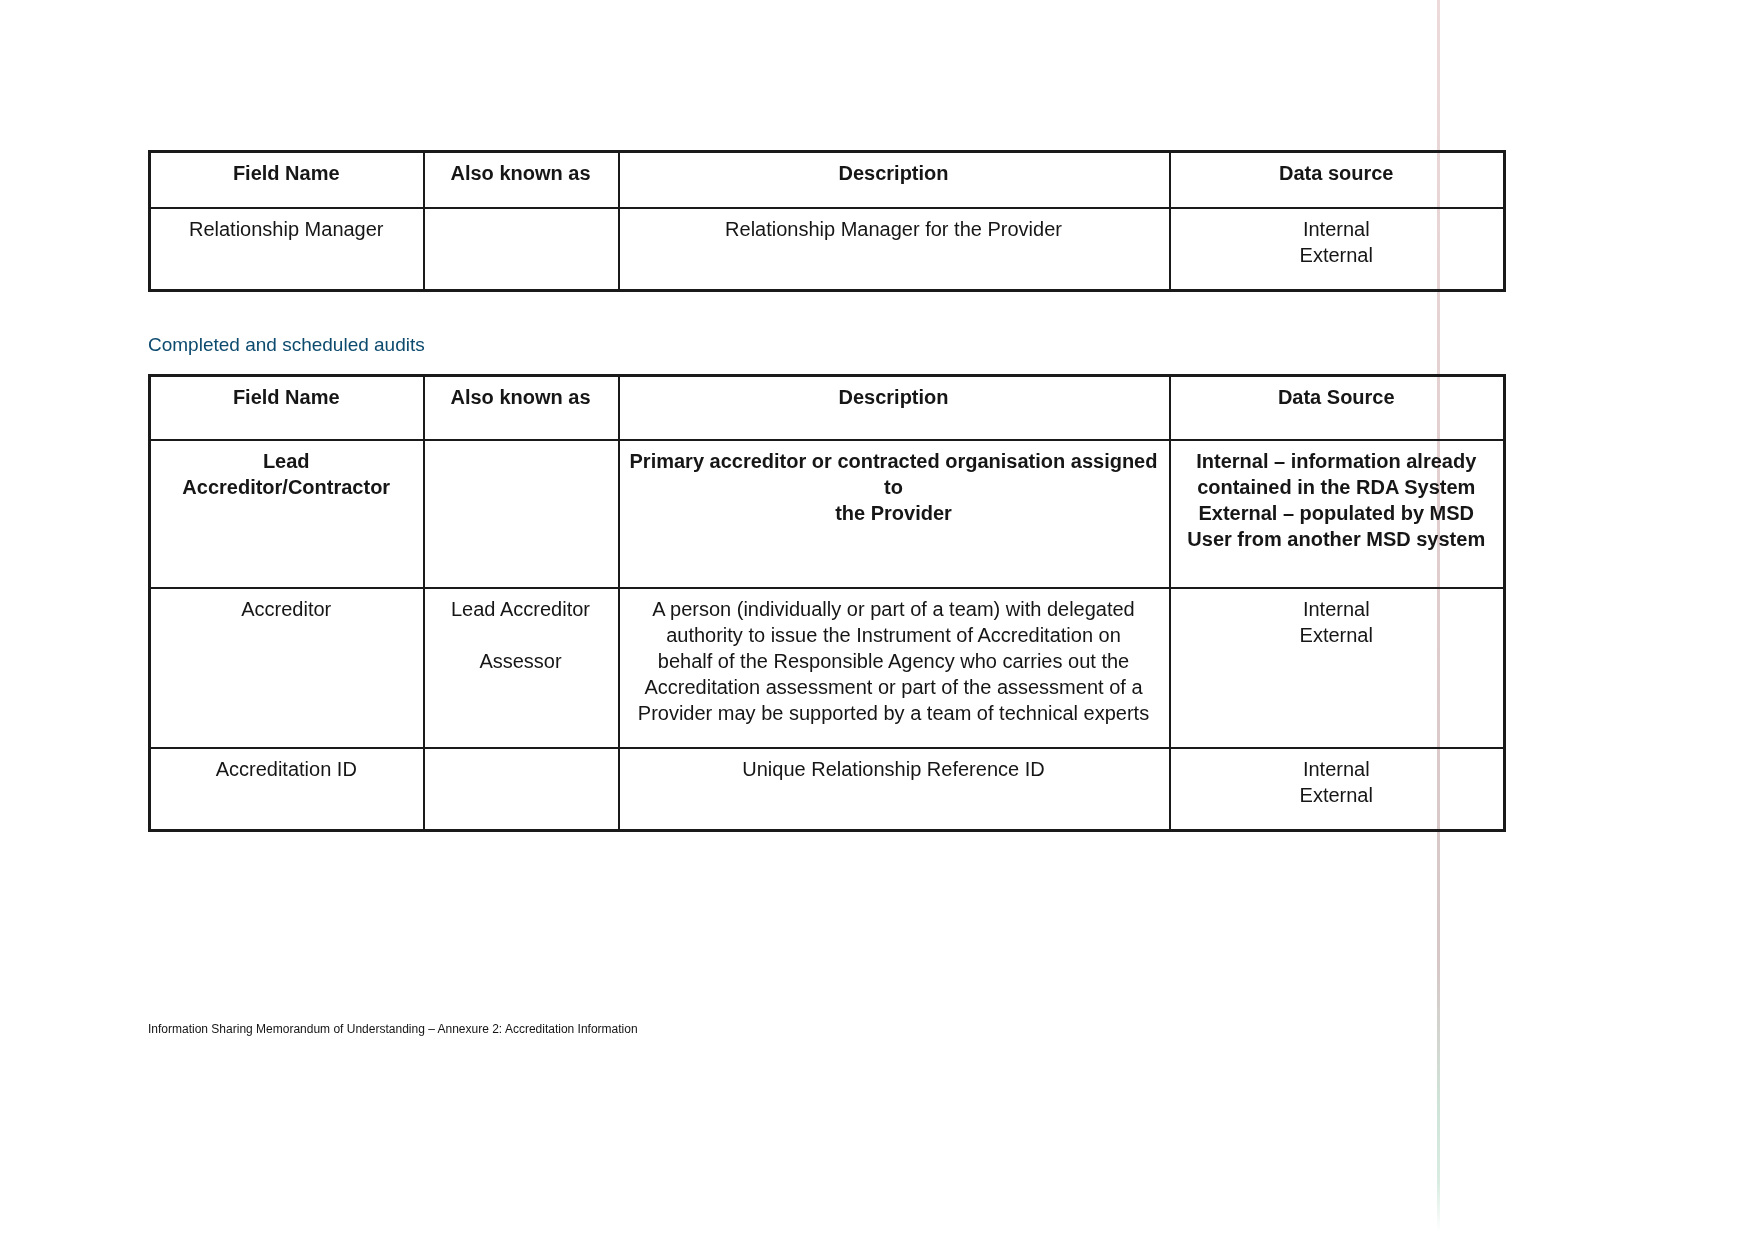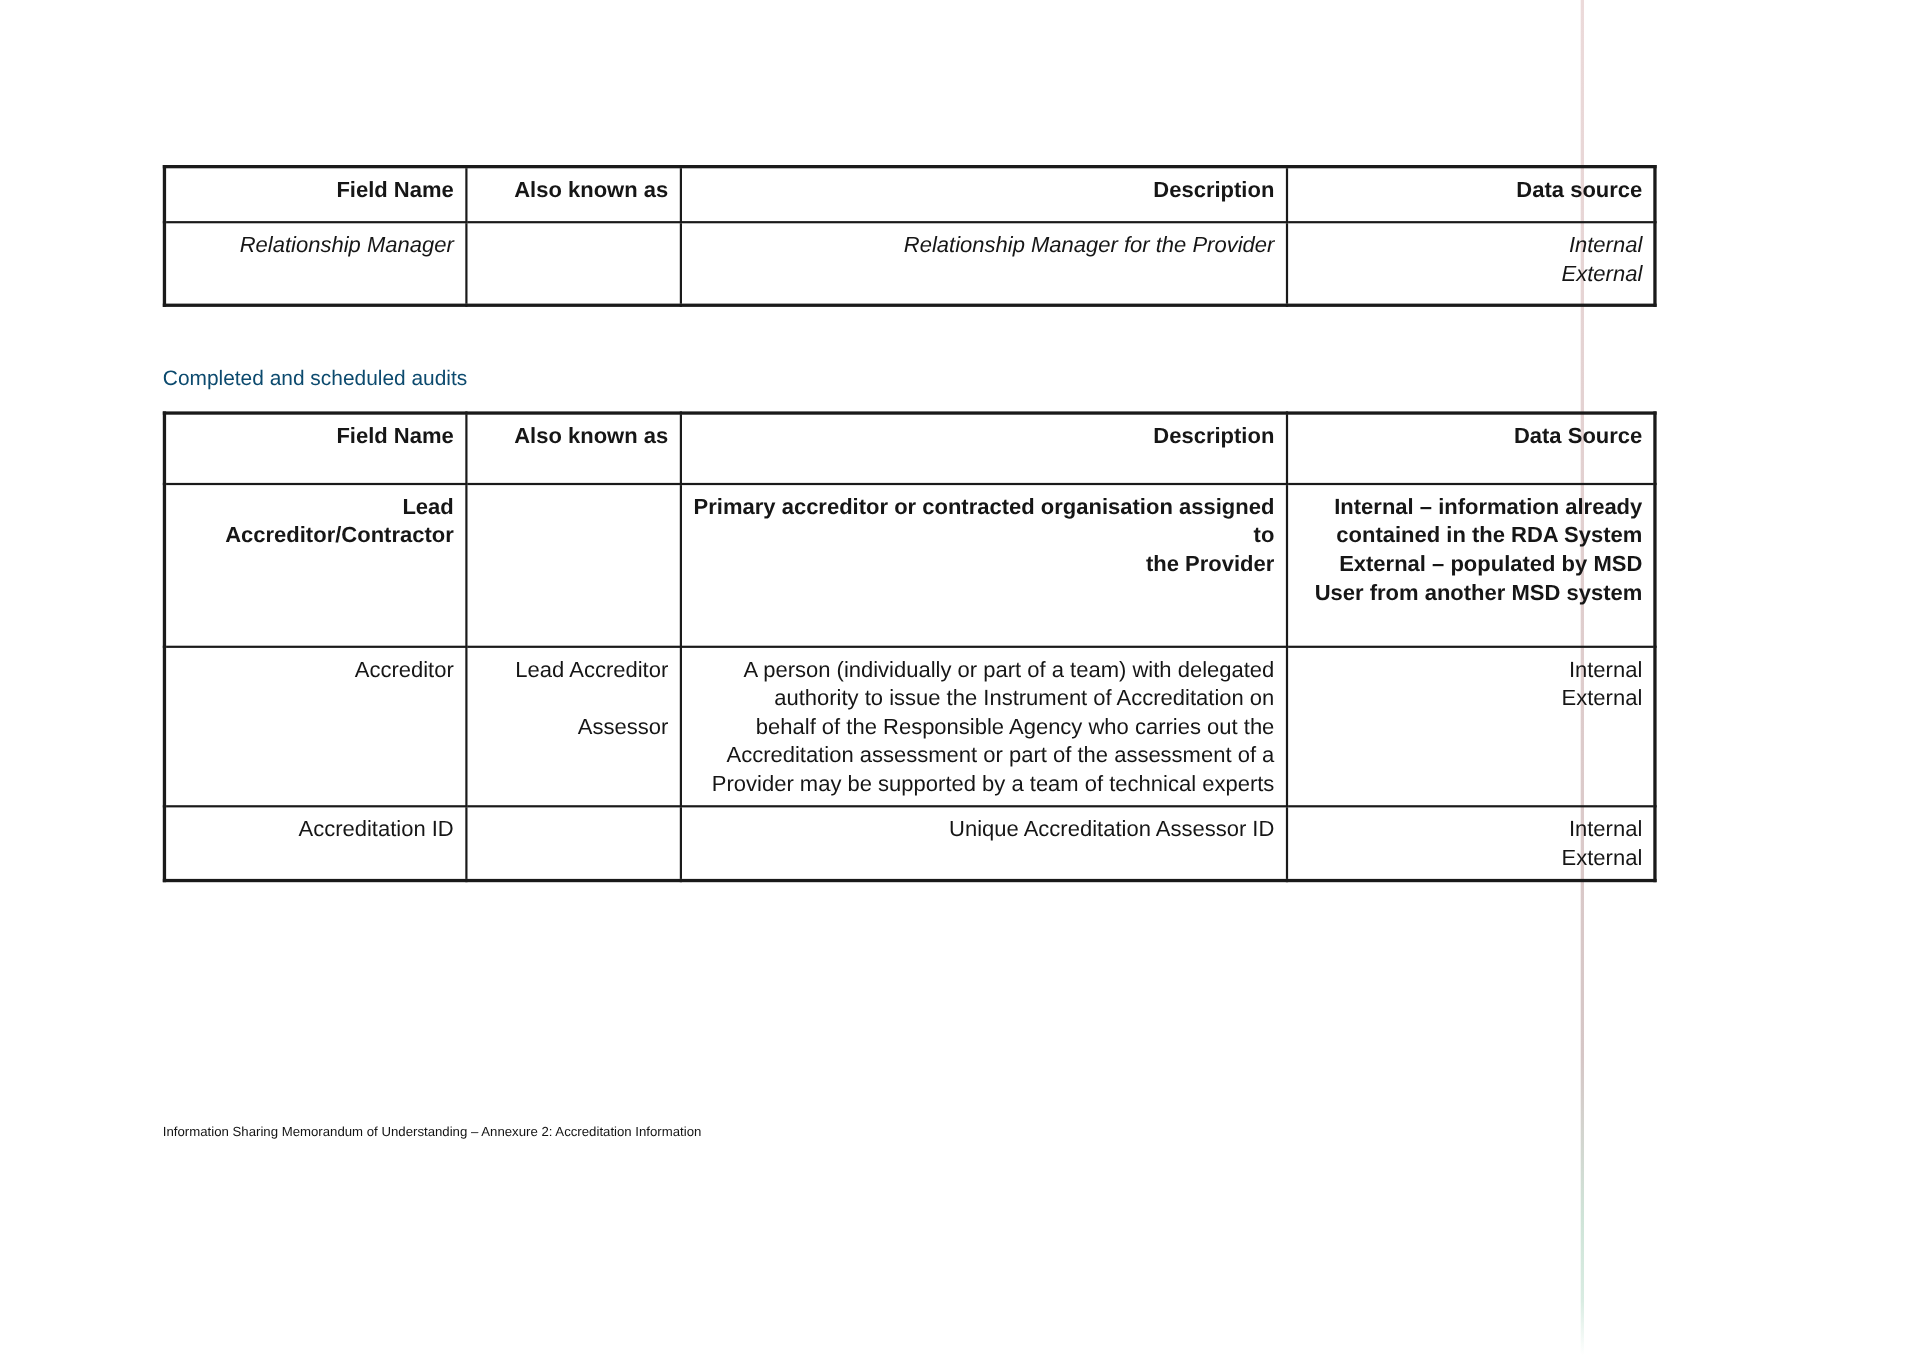--- a/index.html
+++ b/index.html
@@ -38,36 +38,36 @@
     border-collapse: collapse;
     table-layout: fixed;
     background: transparent;
     border: 3px solid #1a1a1a;
   }
   #provider-table { top: 150px; }
   #audits-table  { top: 374px; }
   .doc-table th, .doc-table td {
     border: 2px solid #1a1a1a;
     vertical-align: top;
-    text-align: right;
-    padding: 7px 10px 6px 9px;
+    text-align: center;
+    padding: 7px 10px 21px 9px;
     font-size: 20px;
     line-height: 26px;
     white-space: pre-line;
     overflow: hidden;
     background: transparent;
   }
   .doc-table th { font-weight: bold; }
   .col-field { width: 274px; }
   .col-aka   { width: 195px; }
   .col-desc  { width: 551px; }
   .col-src   { width: 335px; }
 
   #provider-table tr.hdr  { height: 50px; }
-  #provider-table tr.r0   { height: 76px; font-style: italic; }
+  #provider-table tr.r0   { height: 76px; }
 
   #audits-table tr.hdr { height: 64px; }
   #audits-table tr.r0  { height: 148px; font-weight: bold; }
   #audits-table tr.r1  { height: 140px; }
   #audits-table tr.r2  { height: 65px; }
   #audits-table tr.r3  { height: 66px; }
   #audits-table tr.r4  { height: 66px; }
   #audits-table tr.r5  { height: 64px; }
 
   .section-heading {
@@ -155,21 +155,21 @@
 authority to issue the Instrument of Accreditation on
 behalf of the Responsible Agency who carries out the
 Accreditation assessment or part of the assessment of a
 Provider may be supported by a team of technical experts</td>
         <td>Internal
 External</td>
       </tr>
       <tr class="r5">
         <td>Accreditation ID</td>
         <td></td>
-        <td>Unique Accreditation Assessor ID</td>
+        <td>Unique Relationship Reference ID</td>
         <td>Internal
 External</td>
       </tr>
     </tbody>
       </table>
 
     <div class="footer-text">Information Sharing Memorandum of Understanding – Annexure 2: Accreditation Information</div>
 
   </div>
 </div>

